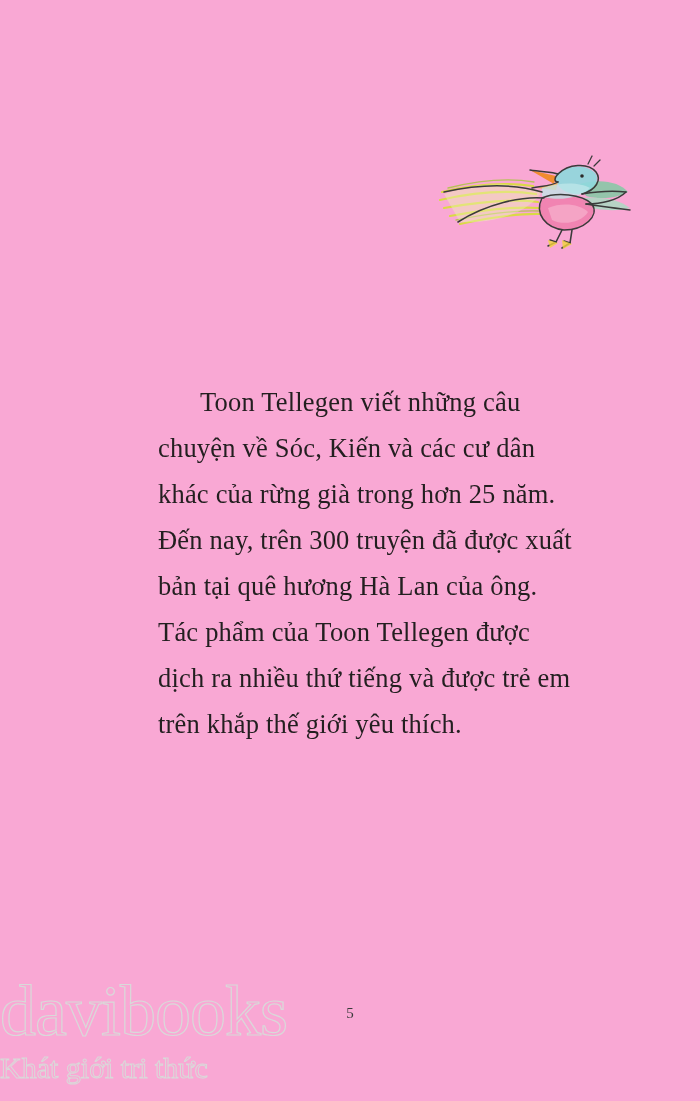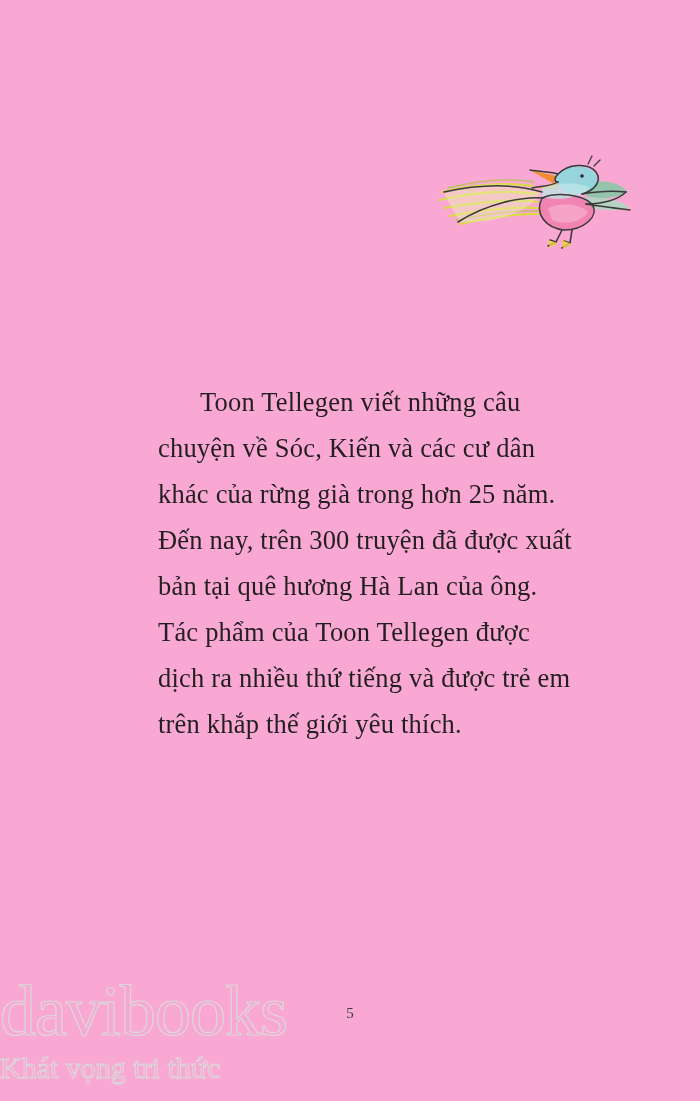--- a/index.html
+++ b/index.html
@@ -150,18 +150,18 @@
         <path d="M158 16 L 162 8"></path>
         <path d="M164 18 L 170 12"></path>
       </g>
     </svg>
   </div>
 
   <p class="text-block">Toon Tellegen viết những câu chuyện về Sóc, Kiến và các cư dân khác của rừng già trong hơn 25 năm. Đến nay, trên 300 truyện đã được xuất bản tại quê hương Hà Lan của ông. Tác phẩm của Toon Tellegen được dịch ra nhiều thứ tiếng và được trẻ em trên khắp thế giới yêu thích.</p>
 
   <div class="watermark">
     <div class="watermark-main">davibooks</div>
-    <div class="watermark-sub">Khát vọng tri thức</div>
+    <div class="watermark-sub">Khát giới tri thức</div>
   </div>
 
   <div class="page-number">5</div>
 
 </div>
 
 </body></html>

